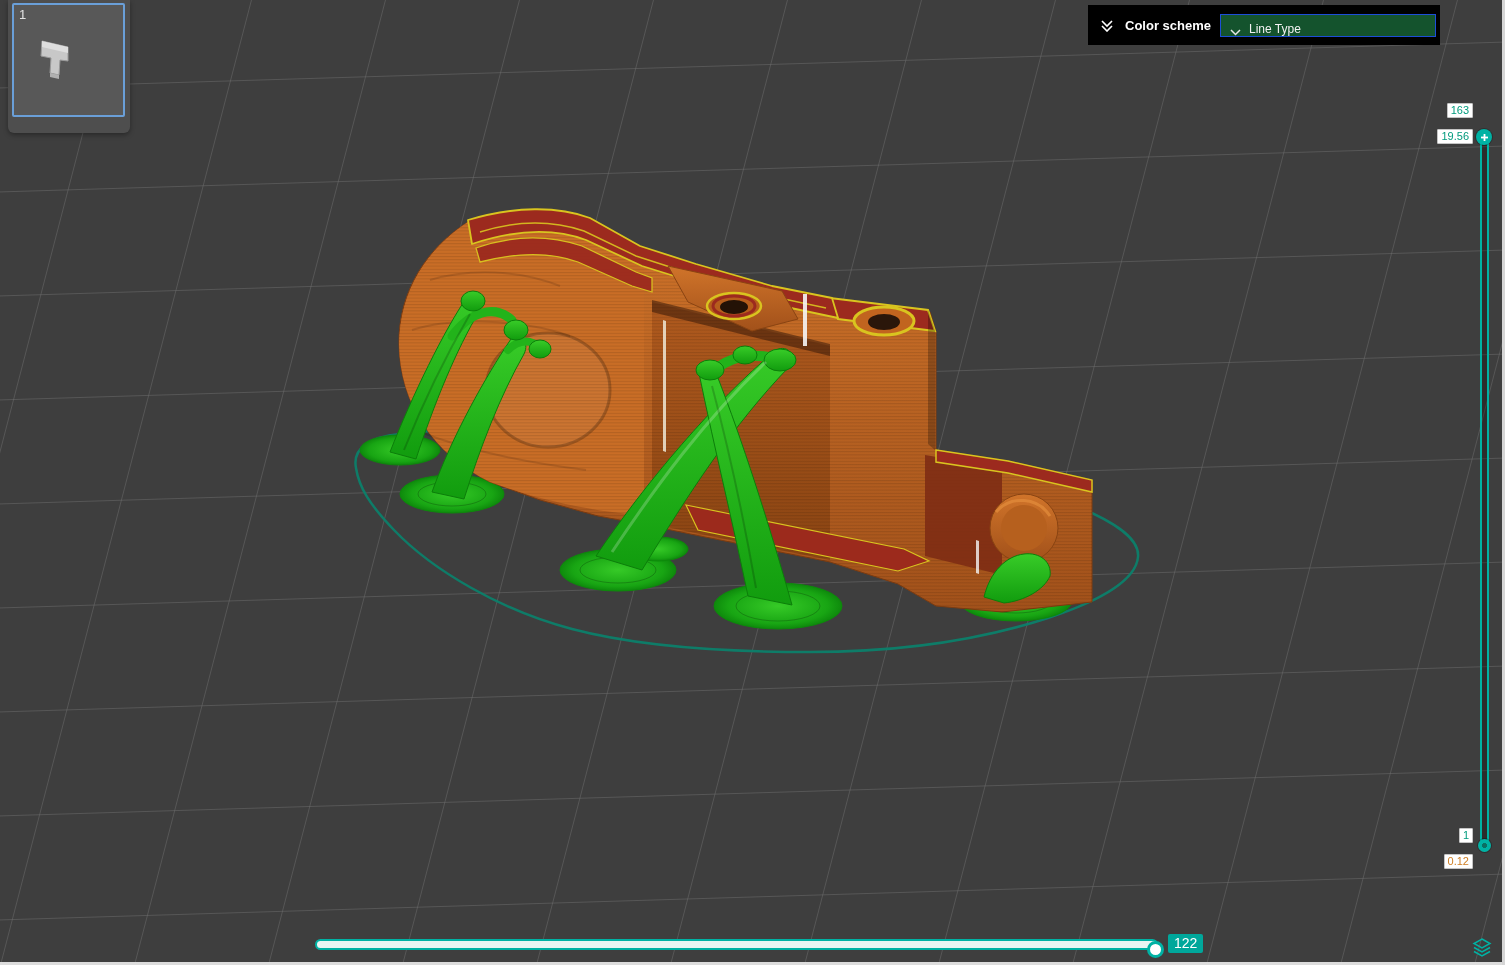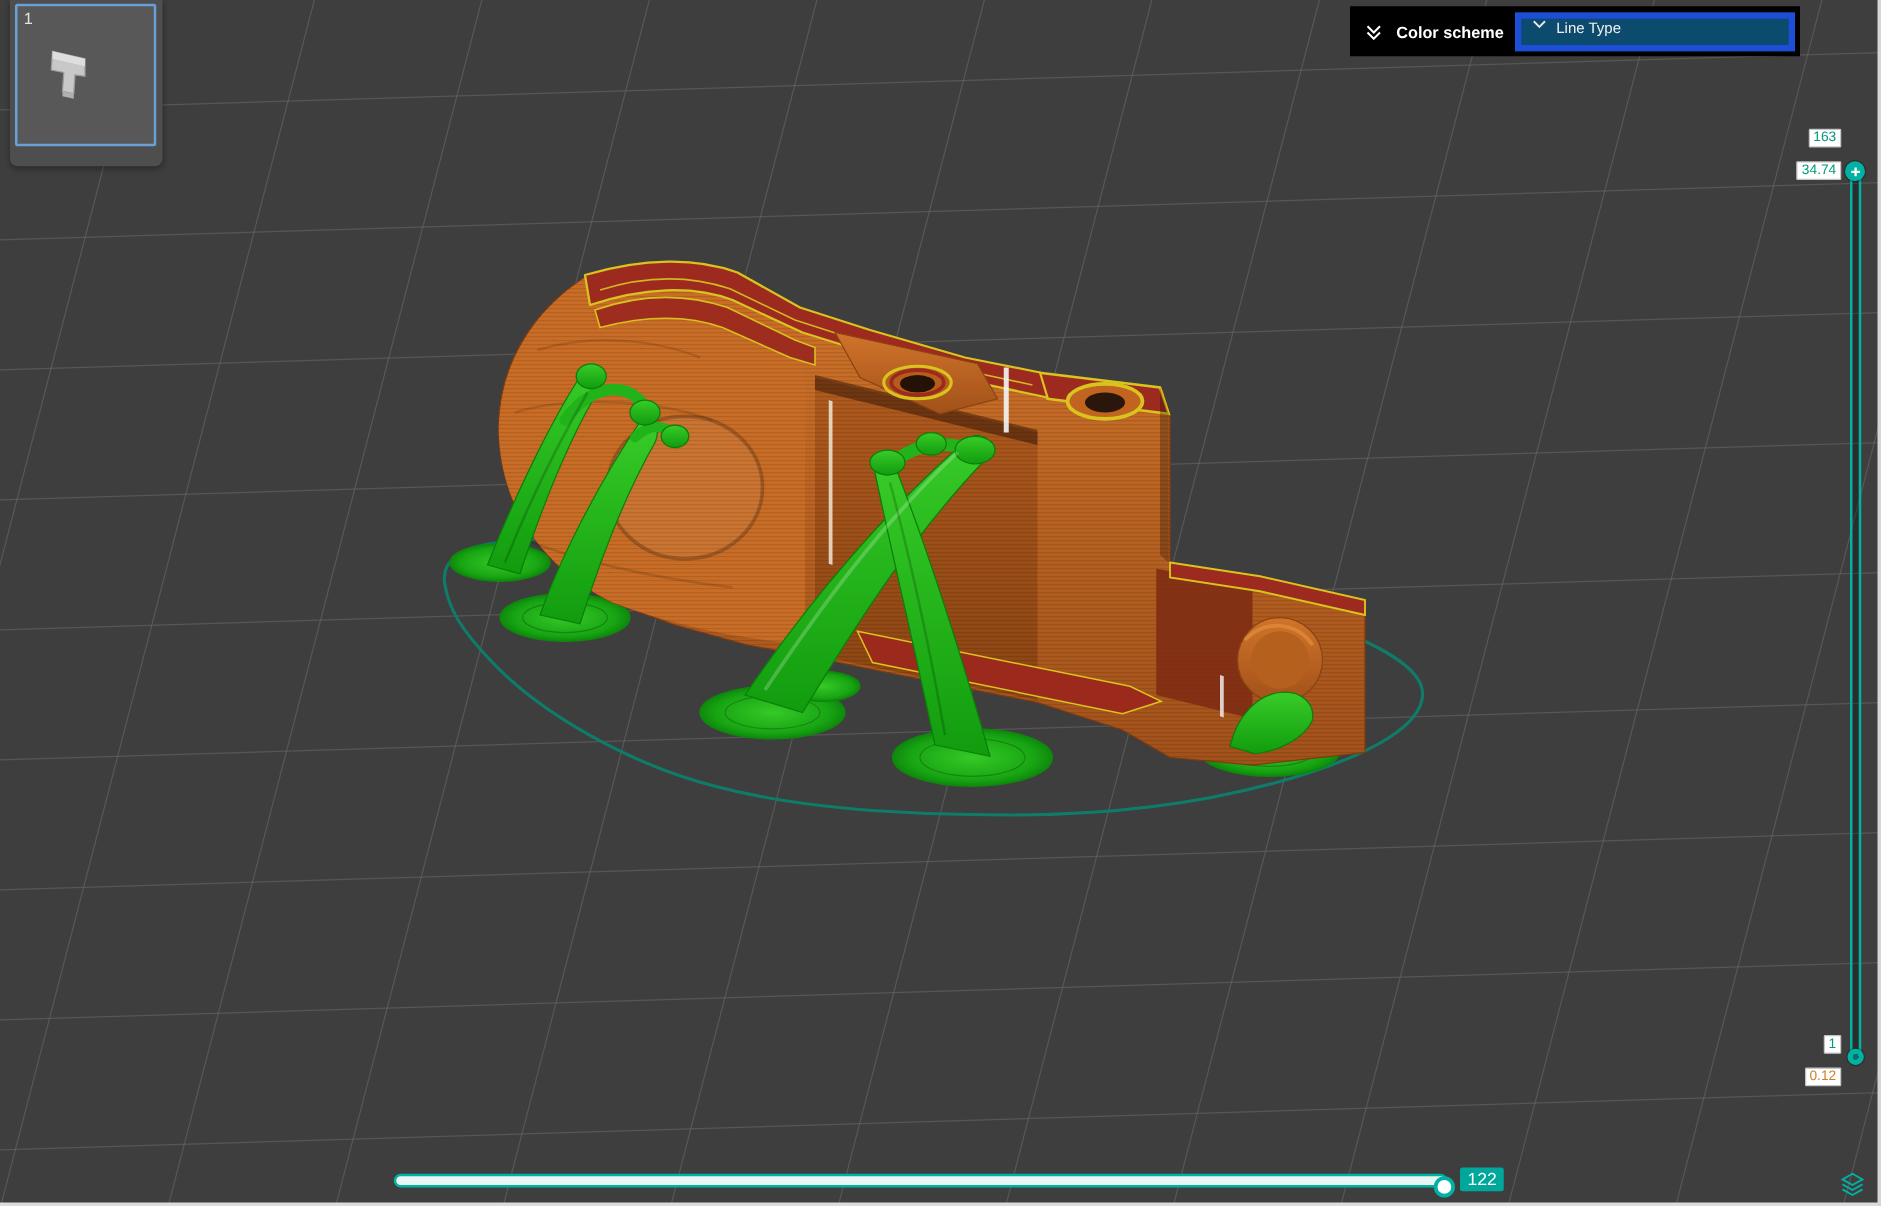--- a/index.html
+++ b/index.html
@@ -33,22 +33,22 @@
 
   
   .legend-bar{
     position:absolute;top:5px;right:65px;height:40px;
     background:#000;display:flex;align-items:center;gap:9px;
     padding:0 4px 0 10px;
   }
   .collapse-btn{width:18px;height:18px;display:flex;align-items:center;justify-content:center;cursor:pointer;}
   .cs-label{color:#fff;font-size:13px;font-weight:bold;white-space:nowrap;}
   .view-combo{
-    width:196px;height:21px;border:5px solid #1d4ed8;background:#0c4a6e;
-    display:flex;align-items:flex-start;gap:8px;padding:0 9px;cursor:pointer;
+    width:196px;height:21px;border:1px solid #1d4ed8;background:#14532d;
+    display:flex;align-items:flex-end;gap:8px;padding:0 9px;cursor:pointer;
   }
   .view-combo span{color:#f2f2f2;font-size:12px;}
 
   
   .vtrack{
     position:absolute;left:1480px;top:136px;width:5px;height:708px;
     border:2px solid #00b2a4;border-radius:6px;background:rgba(0,0,0,.28);cursor:pointer;
   }
   .vhandle-top{
     position:absolute;left:1476px;top:129px;width:16px;height:16px;border-radius:50%;
@@ -257,21 +257,21 @@
   <div class="view-combo">
     <svg width="11" height="8" viewBox="0 0 11 8">
       <polyline points="1,2 5.5,6.5 10,2" fill="none" stroke="#e8e8e8" stroke-width="1.5"></polyline>
     </svg>
     <span>Line Type</span>
   </div>
 </div>
 
 <div class="vlabels top">
   <span class="val">163</span>
-  <span class="val">34.74</span>
+  <span class="val">19.56</span>
 </div>
 <div class="vtrack"></div>
 <div class="vhandle-top">
   <svg width="9" height="9" viewBox="0 0 9 9">
     <line x1="4.5" y1="1" x2="4.5" y2="8" stroke="#ffffff" stroke-width="1.8"></line>
     <line x1="1" y1="4.5" x2="8" y2="4.5" stroke="#ffffff" stroke-width="1.8"></line>
   </svg>
 </div>
 <div class="vhandle-bottom"></div>
 <div class="vlabels bottom">

